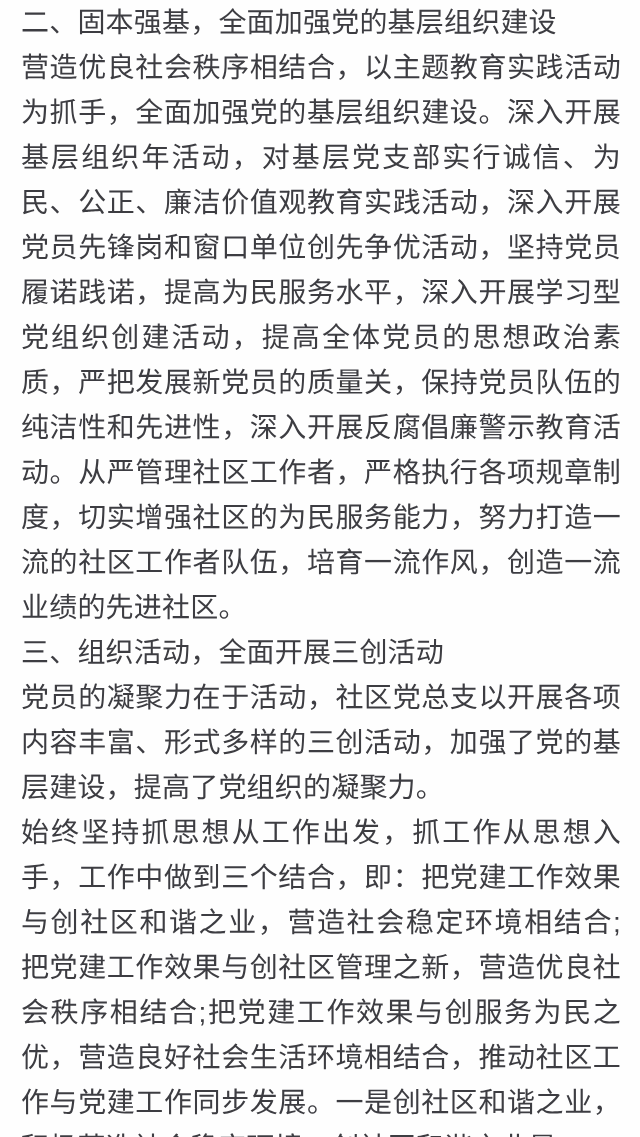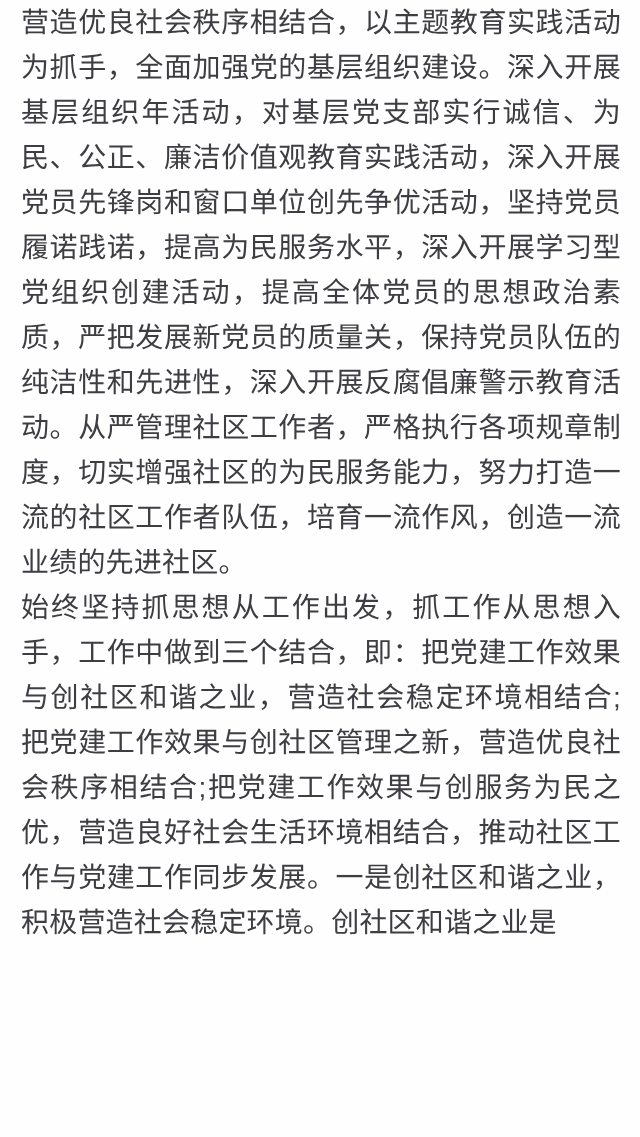--- a/index.html
+++ b/index.html
@@ -27,16 +27,19 @@
     text-align: justify;
     letter-spacing: 0.2px;
     word-break: break-all;
     font-weight: 400;
   }
 </style>
 </head>
 <body>
 
 <div class="document-page">
+  <p class="doc-text">二、固本强基，全面加强党的基层组织建设</p>
   <p class="doc-text">营造优良社会秩序相结合，以主题教育实践活动为抓手，全面加强党的基层组织建设。深入开展基层组织年活动，对基层党支部实行诚信、为民、公正、廉洁价值观教育实践活动，深入开展党员先锋岗和窗口单位创先争优活动，坚持党员履诺践诺，提高为民服务水平，深入开展学习型党组织创建活动，提高全体党员的思想政治素质，严把发展新党员的质量关，保持党员队伍的纯洁性和先进性，深入开展反腐倡廉警示教育活动。从严管理社区工作者，严格执行各项规章制度，切实增强社区的为民服务能力，努力打造一流的社区工作者队伍，培育一流作风，创造一流业绩的先进社区。</p>
+  <p class="doc-text">三、组织活动，全面开展三创活动</p>
+  <p class="doc-text">党员的凝聚力在于活动，社区党总支以开展各项内容丰富、形式多样的三创活动，加强了党的基层建设，提高了党组织的凝聚力。</p>
   <p class="doc-text">始终坚持抓思想从工作出发，抓工作从思想入手，工作中做到三个结合，即：把党建工作效果与创社区和谐之业，营造社会稳定环境相结合;把党建工作效果与创社区管理之新，营造优良社会秩序相结合;把党建工作效果与创服务为民之优，营造良好社会生活环境相结合，推动社区工作与党建工作同步发展。一是创社区和谐之业，积极营造社会稳定环境。创社区和谐之业是</p>
 
 </div>
 
 </body></html>

